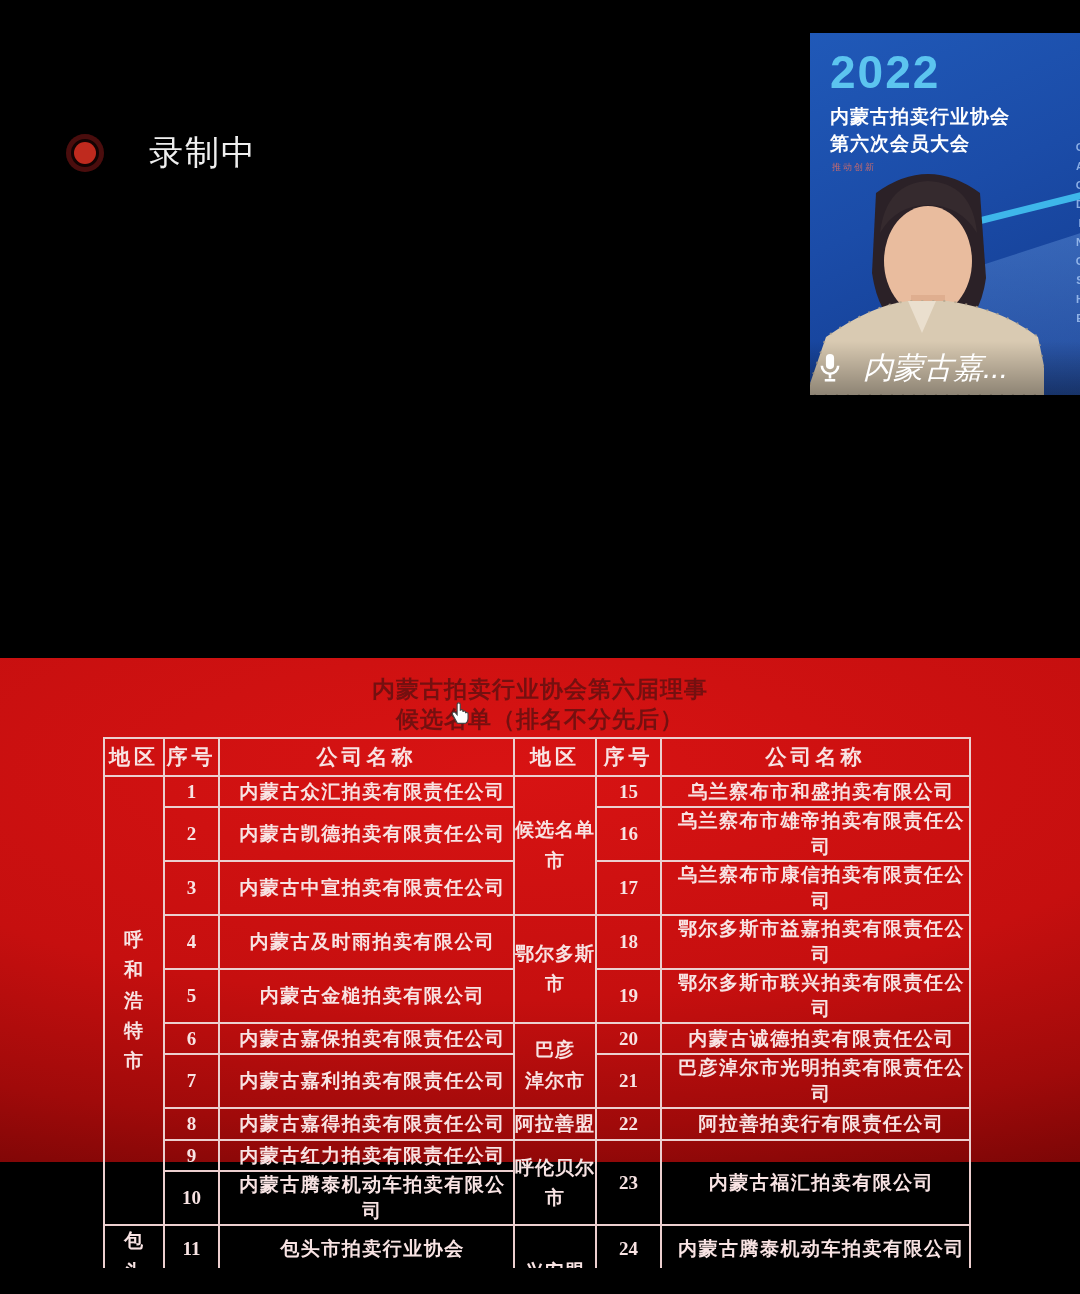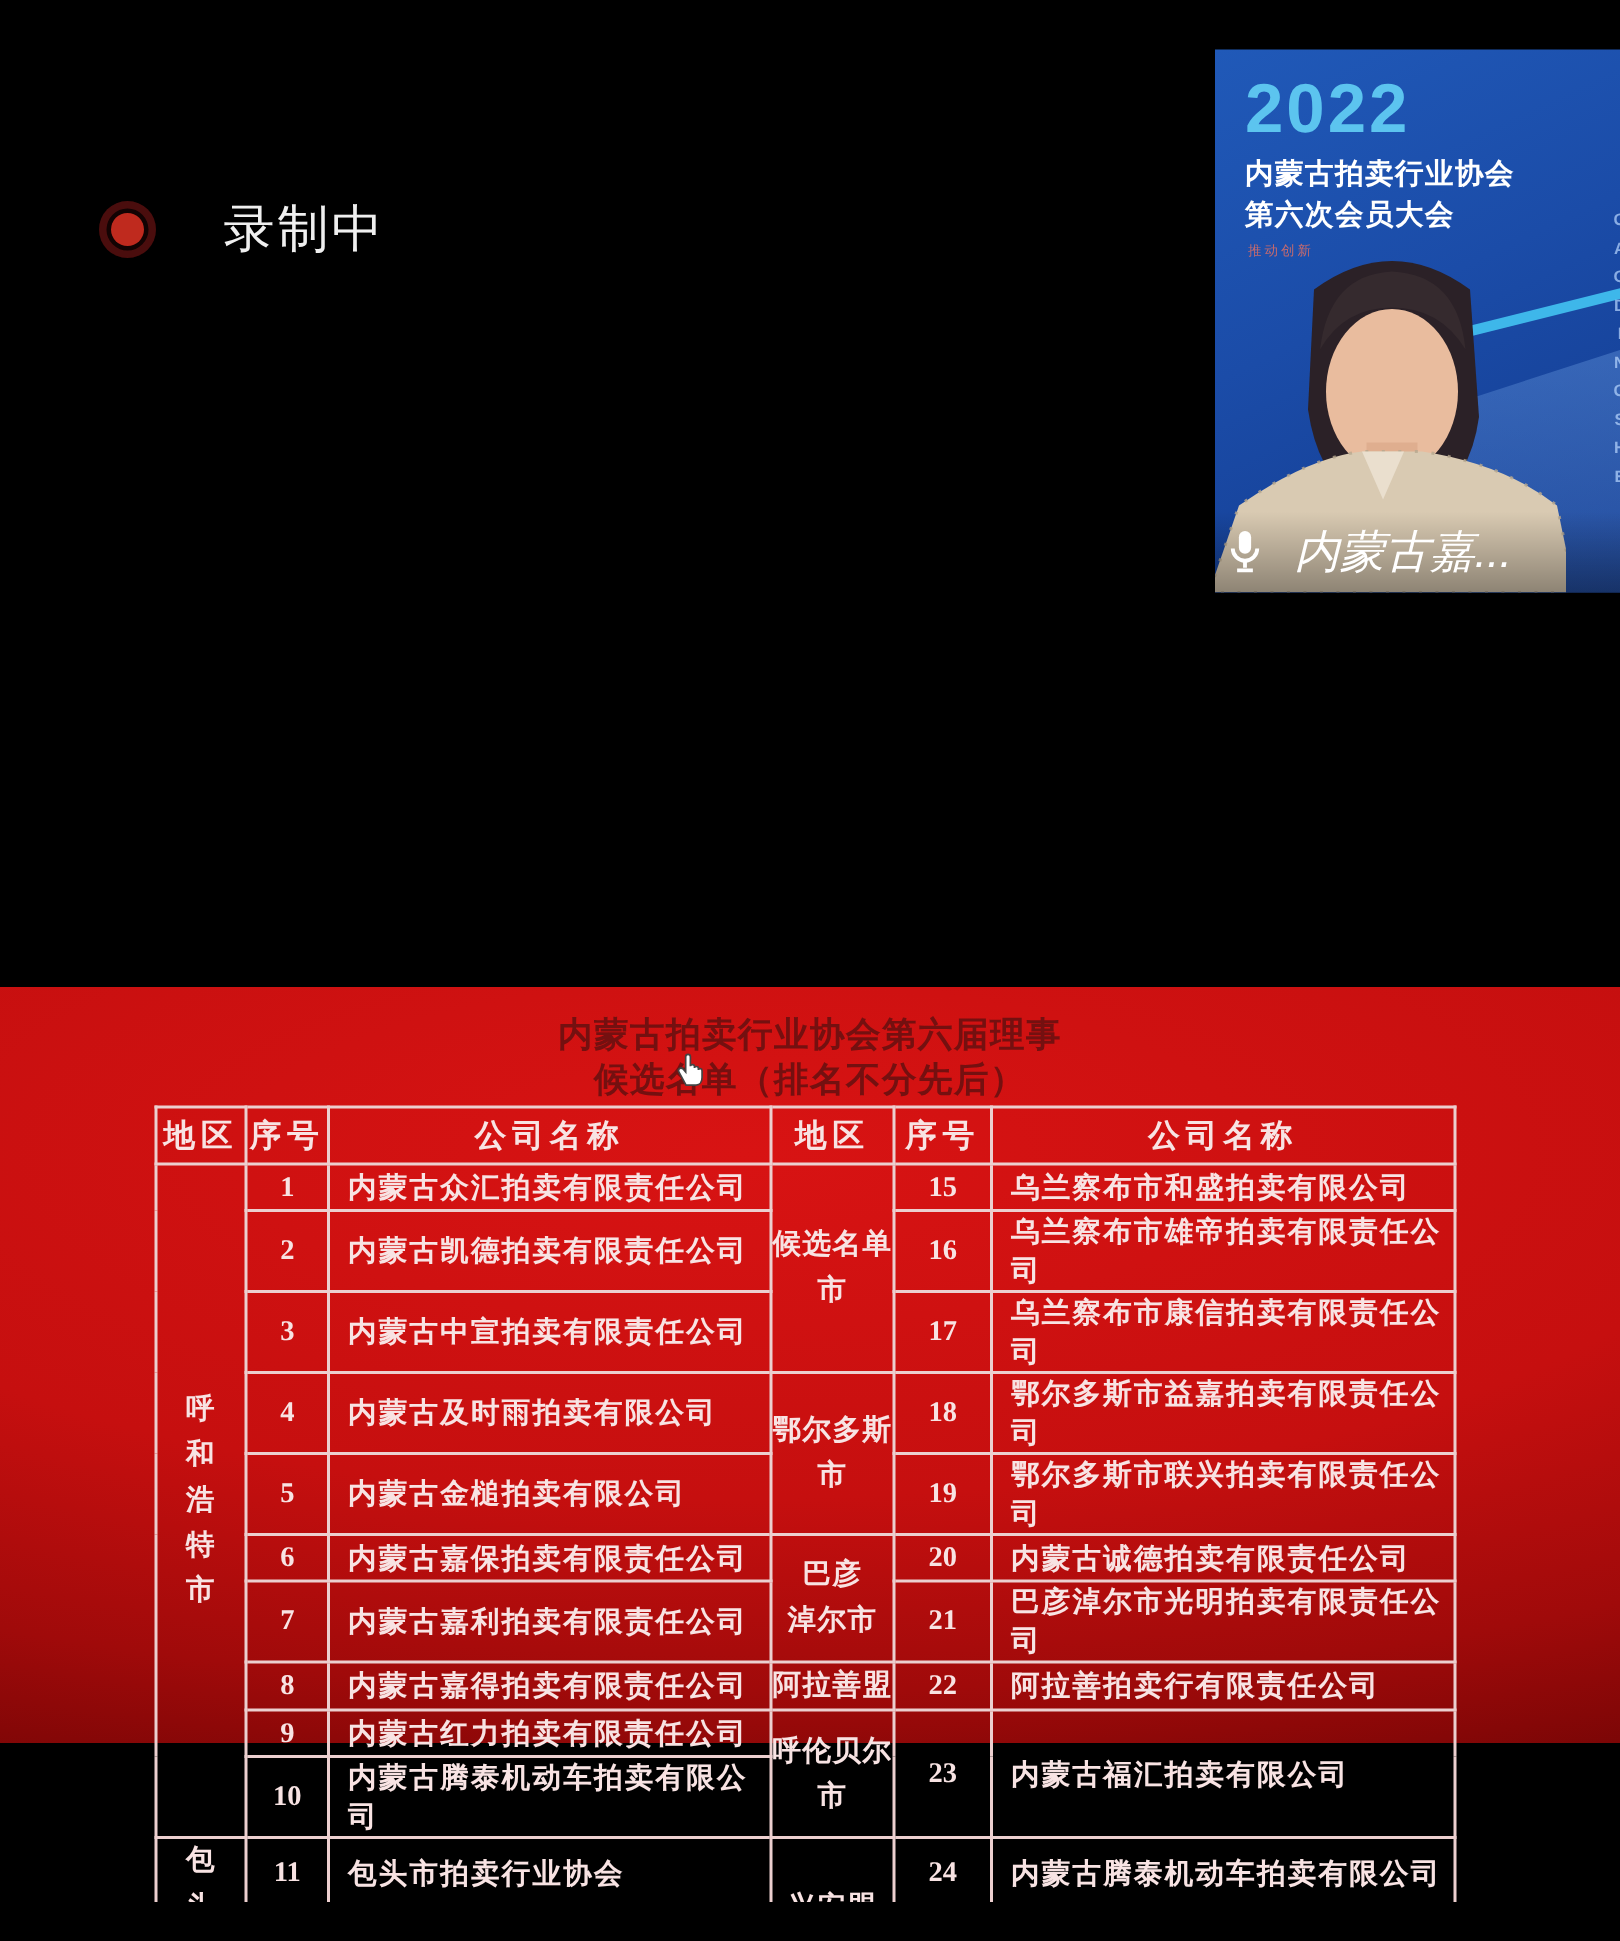--- a/index.html
+++ b/index.html
@@ -40,21 +40,21 @@
             background:radial-gradient(130% 95% at 46% 22%, #d81313 0%, #c60f0f 48%, #a00a0a 75%, #7c0606 92%, #670404 100%);}
   .slide-title{position:absolute;left:0;top:16px;width:100%;text-align:center;
                color:#741010;font-weight:900;font-size:23px;line-height:30px;letter-spacing:1px;}
 
   table.cand{position:absolute;left:103px;top:79px;width:866px;border-collapse:collapse;
              table-layout:fixed;font-family:"Liberation Serif", serif;}
   table.cand th, table.cand td{border:2px solid #eccfcf;color:#f8e3e3;font-weight:700;
              padding:0;vertical-align:middle;margin-left:16px;}
   table.cand th{font-size:21px;height:36px;letter-spacing:4px;}
   table.cand td{font-size:19px;text-align:center;}
-  table.cand td.co{text-align:left;padding-left:12px;letter-spacing:1.5px;}
+  table.cand td.co{text-align:center;padding-left:12px;letter-spacing:1.5px;}
   table.cand td.region{white-space:pre-line;line-height:1.6;letter-spacing:1px;}
   tbody tr{height:31px;}
   tbody tr.tall{height:40px;}
 
   
   .cursor{position:absolute;left:446px;top:698px;width:28px;height:28px;}
 
   .bottombar{position:absolute;left:0;top:1268px;width:1080px;height:26px;background:#000;}
 </style>
 </head>

